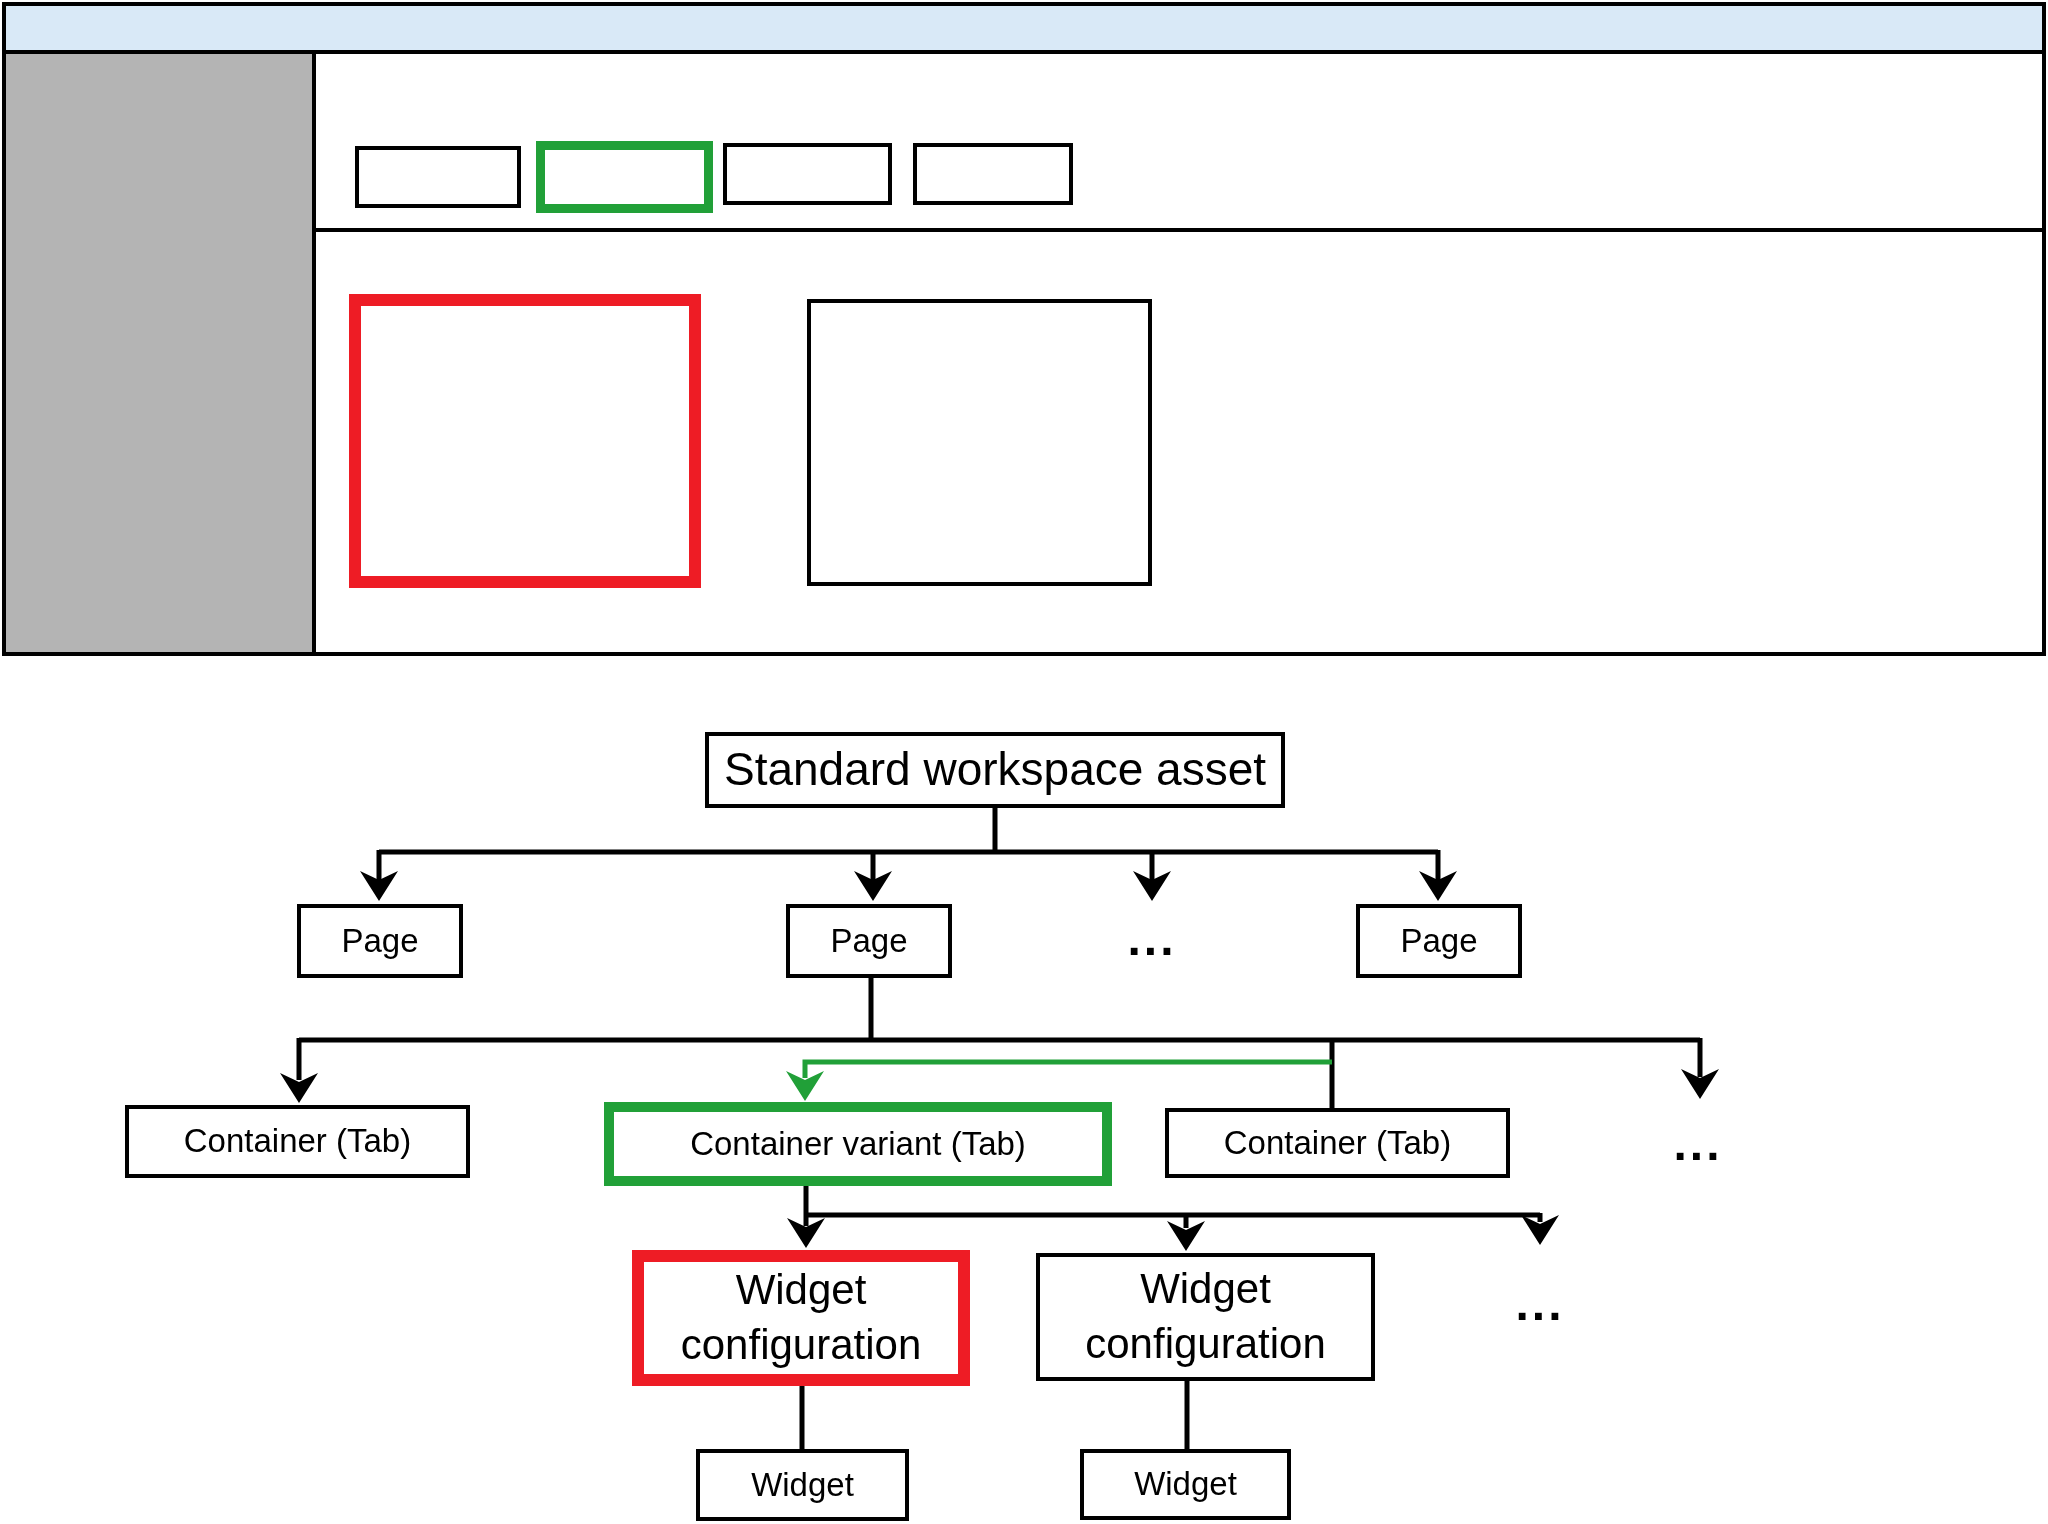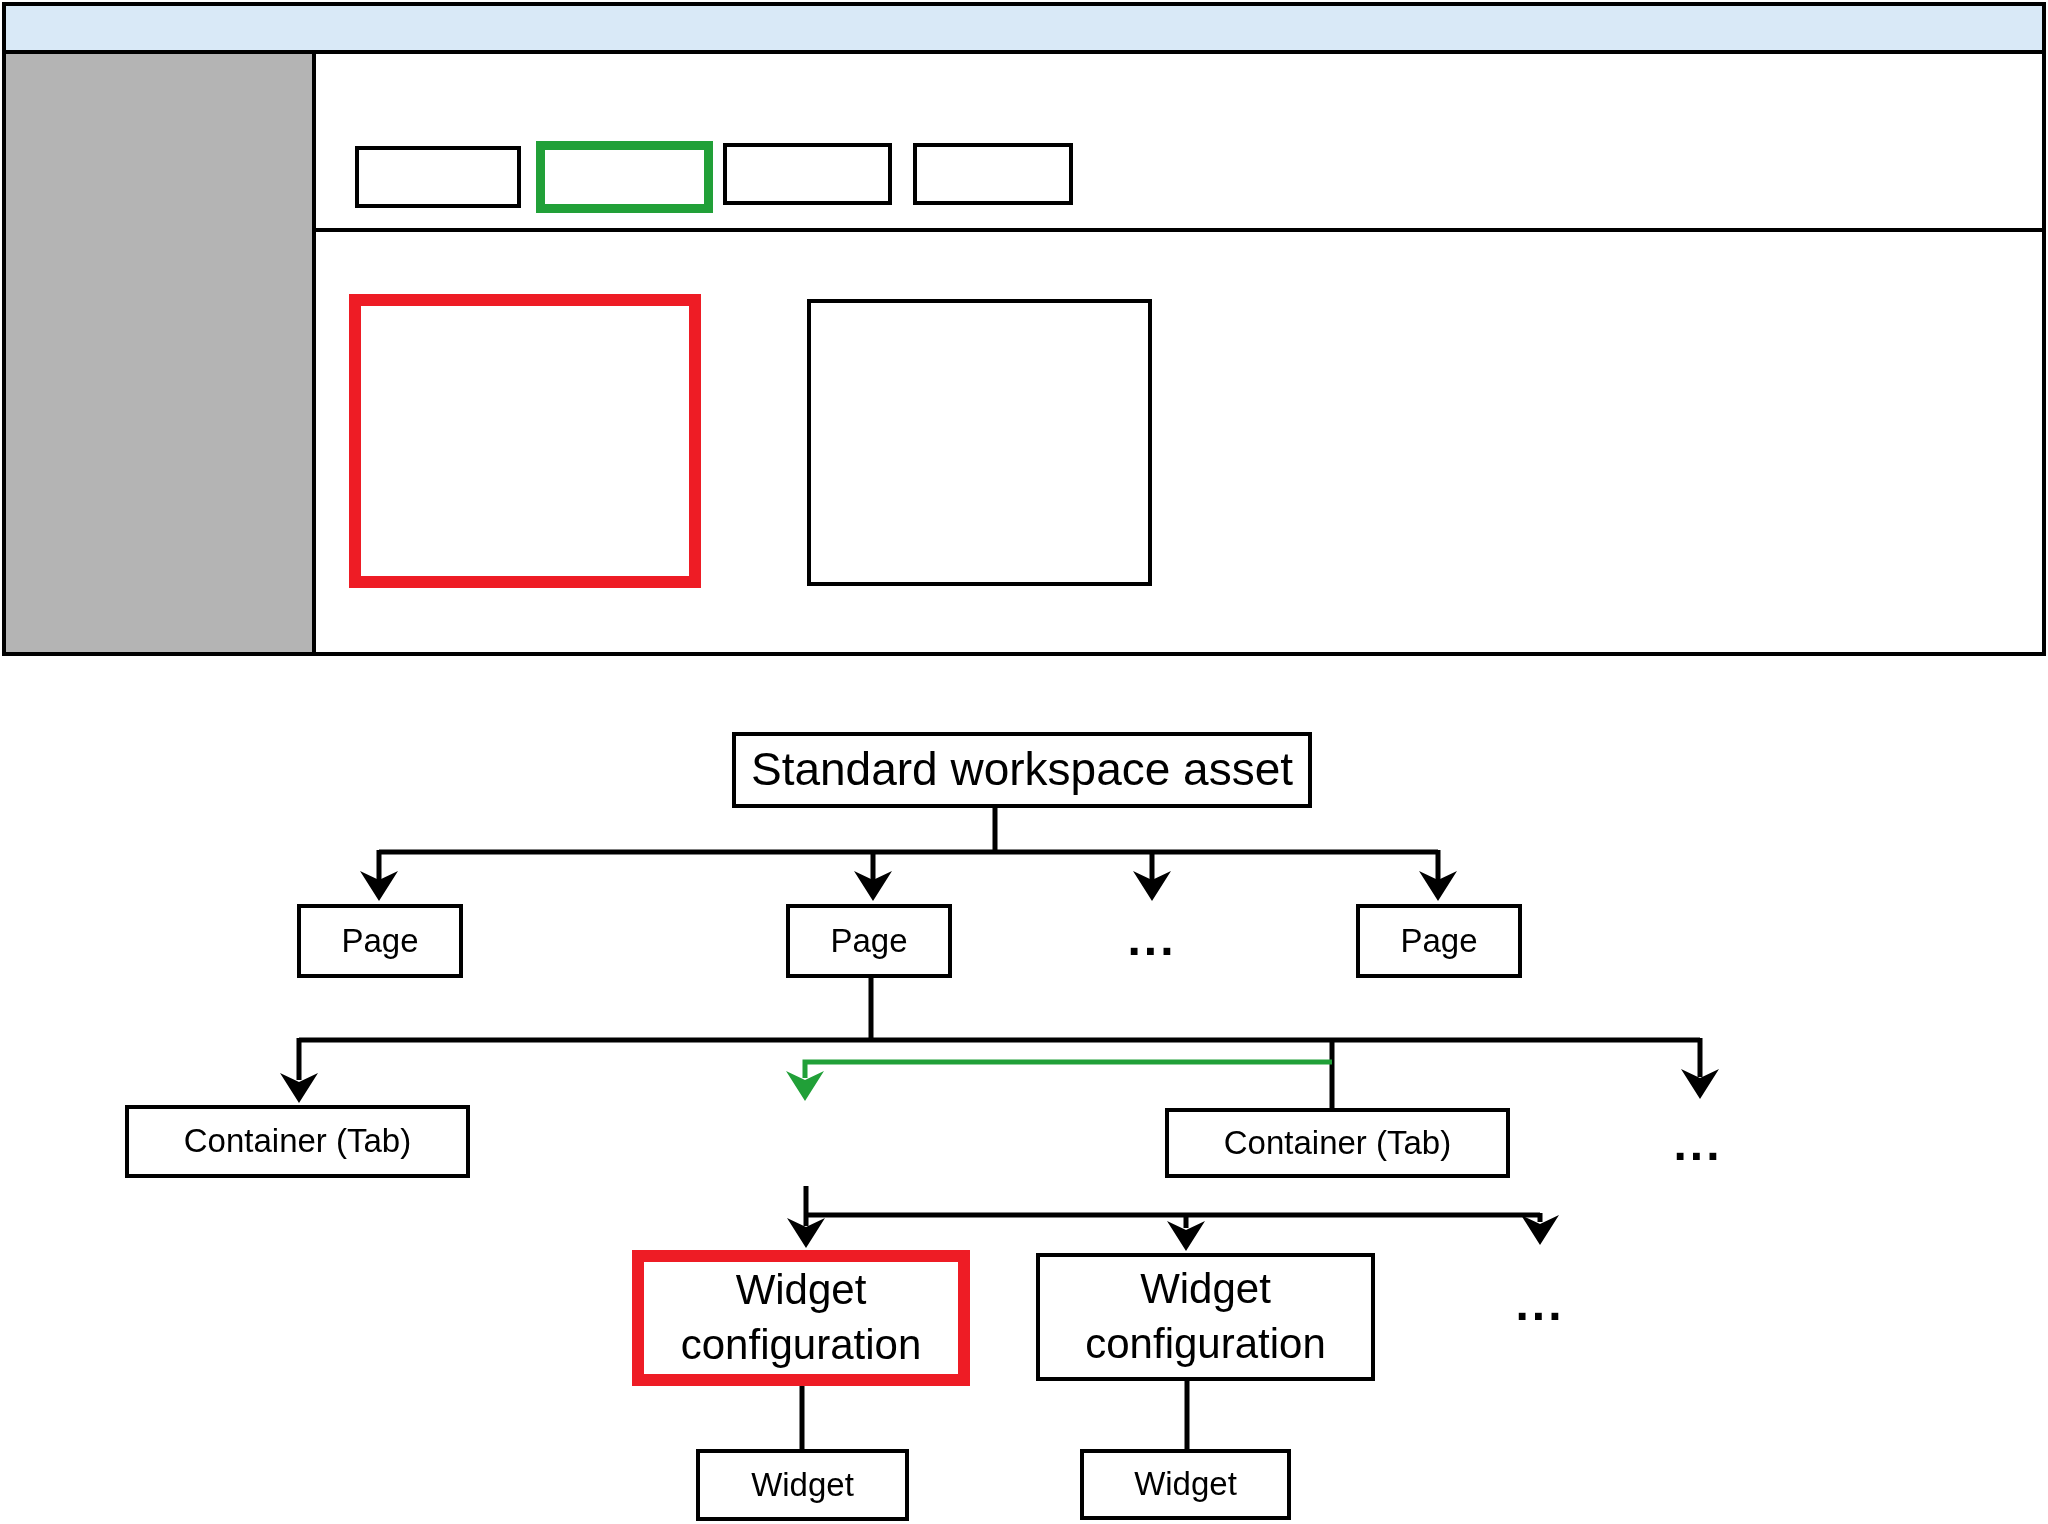--- a/index.html
+++ b/index.html
@@ -26,21 +26,21 @@
   
   .connectors{position:absolute;left:0;top:0;width:2048px;height:1524px;}
   .connectors path{fill:none;stroke:#000;stroke-width:5;}
   .connectors path.g{stroke:var(--accent-green,#21a038);}
   .connectors polygon{fill:#000;}
   .connectors polygon.g{fill:var(--accent-green,#21a038);}
 
   .node{position:absolute;box-sizing:border-box;border:4px solid #000;background:#fff;
         display:flex;align-items:center;justify-content:center;text-align:center;
         font-size:33px;line-height:1.3;}
-  .node.root{left:732px;top:732px;width:580px;height:76px;font-size:46px;}
+  .node.root{left:705px;top:732px;width:580px;height:76px;font-size:46px;}
   .node.p1{left:297px;top:904px;width:166px;height:74px;}
   .node.p2{left:786px;top:904px;width:166px;height:74px;}
   .node.p3{left:1356px;top:904px;width:166px;height:74px;}
   .node.c1{left:125px;top:1105px;width:345px;height:73px;}
   .node.cv{left:604px;top:1102px;width:508px;height:84px;
            border:10px solid var(--accent-green,#21a038);}
   .node.c2{left:1165px;top:1108px;width:345px;height:70px;}
   .node.wc1{left:632px;top:1250px;width:338px;height:136px;
             border:12px solid var(--accent-red,#ee1c25);font-size:42px;}
   .node.wc2{left:1036px;top:1253px;width:339px;height:128px;font-size:42px;}
@@ -107,20 +107,23 @@
     <span>Page</span>
   </div>
   <div class="dots d1">...</div>
   <div class="node p3">
     <span>Page</span>
   </div>
 
   <div class="node c1">
     <span>Container (Tab)</span>
   </div>
+  <div class="node cv">
+    <span>Container variant (Tab)</span>
+  </div>
   <div class="node c2">
     <span>Container (Tab)</span>
   </div>
   <div class="dots d2">...</div>
 
   <div class="node wc1">
     <span>Widget configuration</span>
   </div>
   <div class="node wc2">
     <span>Widget configuration</span>

